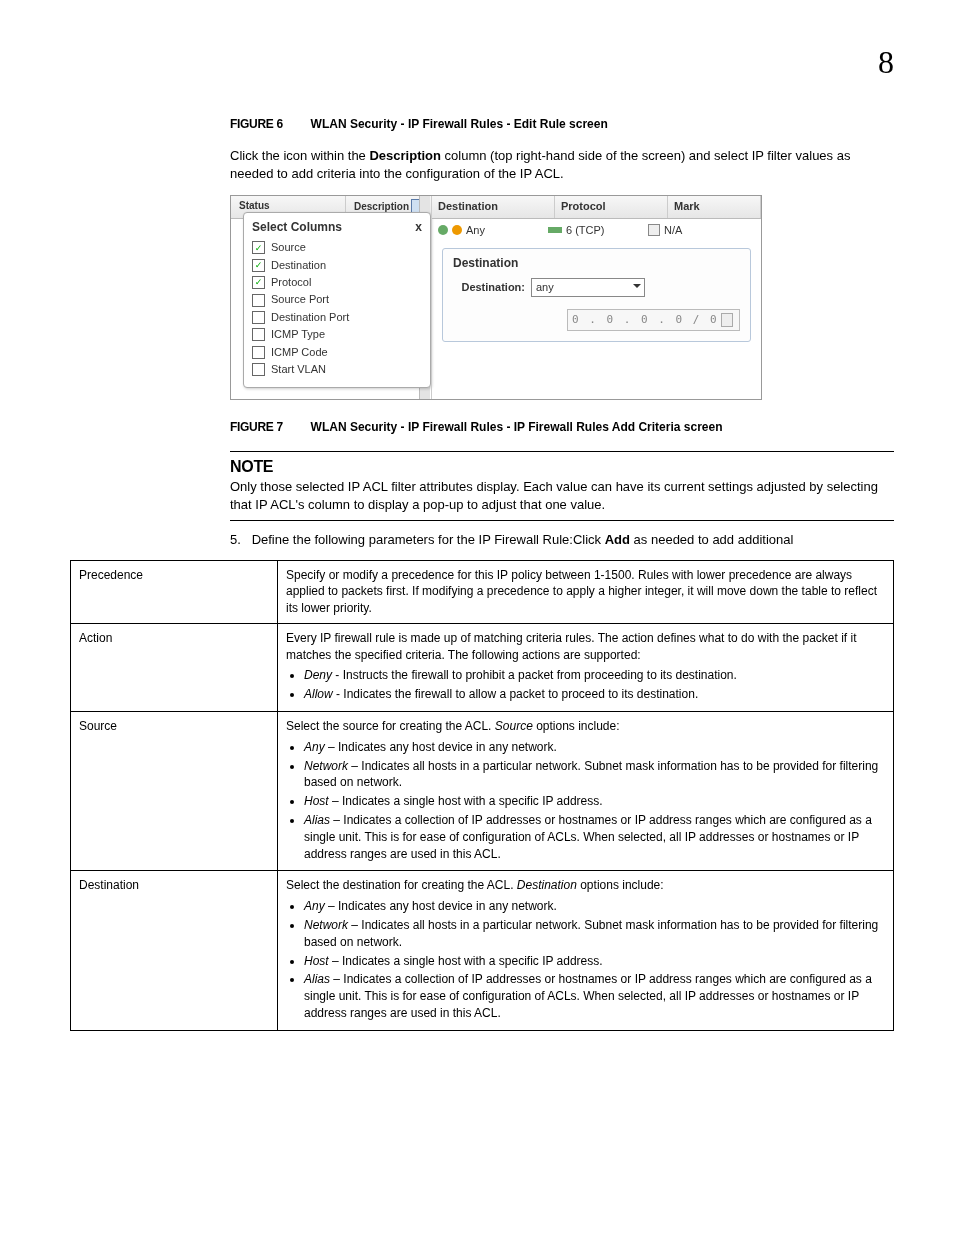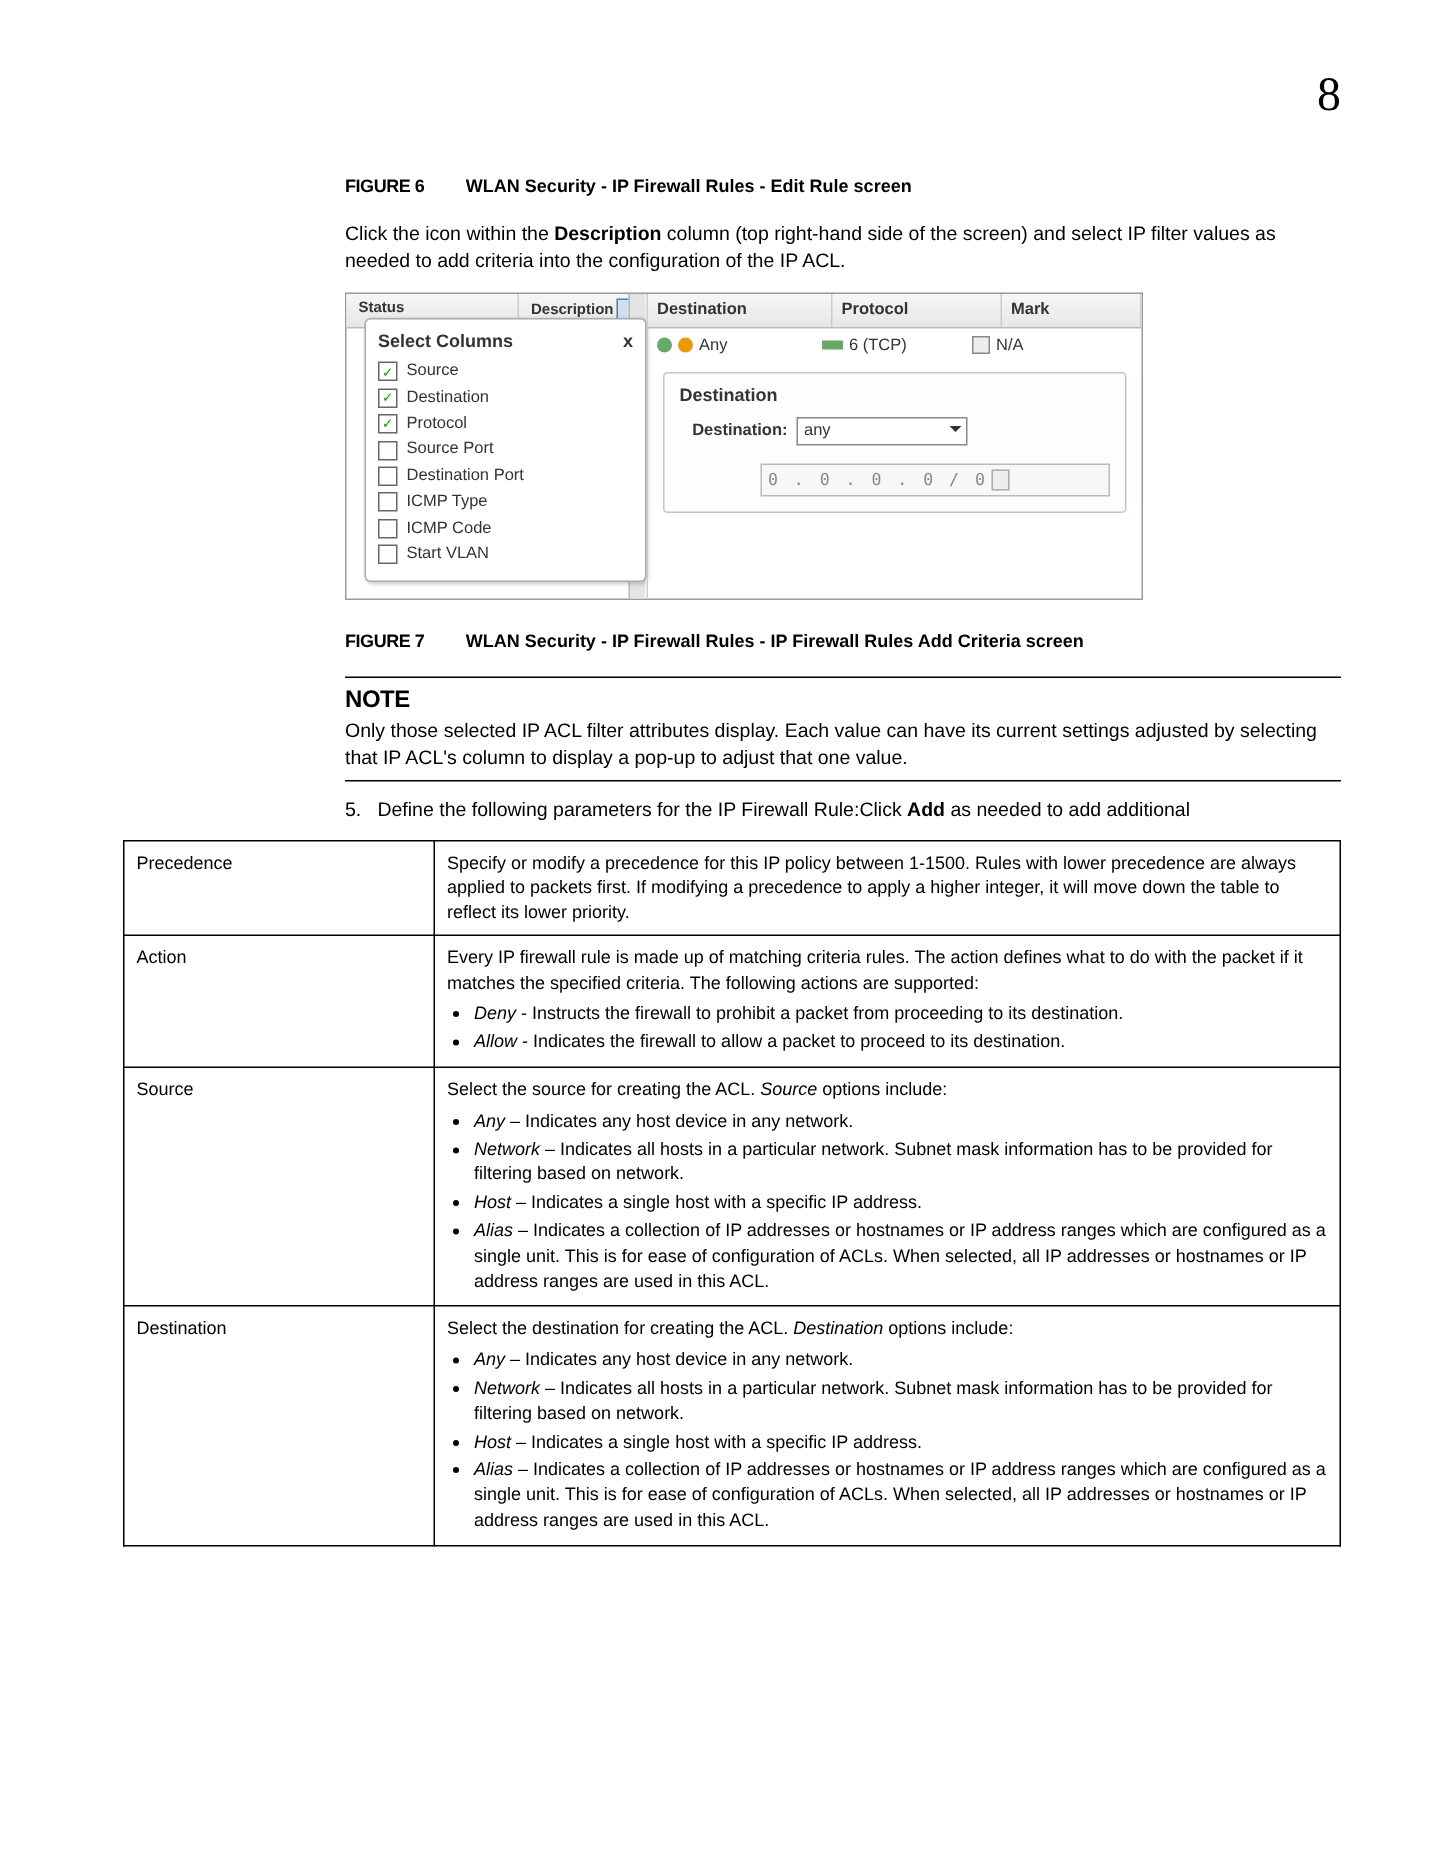--- a/index.html
+++ b/index.html
@@ -96,21 +96,21 @@
   .mini-box{width:10px;height:10px;border:1px solid #888;background:#eee;}
   .dest-panel {
     margin:6px 10px 0 10px; border:1px solid #b8c8db; border-radius:3px;
     background:#fdfdfd; padding:6px 10px 10px 10px;
   }
   .dest-panel-title{font-weight:bold;font-size:12px;margin-bottom:6px;}
   .dest-field{display:flex;align-items:center;gap:6px;margin-bottom:12px;}
   .dest-label{font-weight:bold;font-size:11px;width:72px;text-align:right;}
   .dest-select{border:1px solid #888;background:#fff;padding:1px 18px 1px 4px;font-size:11px;width:90px;position:relative;}
   .dest-select::after{content:"";position:absolute;right:3px;top:5px;border:4px solid transparent;border-top-color:#333;}
-  .ip-box{border:1px solid #bbb;background:#f7f7f7;color:#888;font-family:monospace;font-size:11px;padding:2px 4px;margin-left:54px;letter-spacing:2px;}
+  .ip-box{border:1px solid #bbb;background:#f7f7f7;color:#888;font-family:monospace;font-size:11px;padding:2px 4px;margin-left:114px;letter-spacing:2px;}
   .ip-dd{display:inline-block;width:10px;height:12px;border:1px solid #aaa;background:#eee;vertical-align:middle;margin-left:2px;}
 
   .note-block { margin: 10px 0 10px 170px; }
   .note-rule { border-top:1px solid #000; margin-bottom:4px;}
   .note-rule.bottom { margin-top:6px; margin-bottom:0;}
   .note-label { font-weight:bold; letter-spacing:-0.3px; font-size:16px;}
   .note-text { font-size:13px; }
 
   .step-text { margin: 10px 0 10px 170px; font-size:13px;}
   .step-text .num { display:inline-block; width:18px;}
@@ -130,21 +130,21 @@
   table.param-table td.name {
     width: 190px;
     font-weight: normal;
   }
   
   .desc ul { margin:4px 0 0 0; padding-left:18px;}
   .desc ul li { margin-bottom:2px; list-style:disc;}
   .it { font-style: italic; }
   
   td.name { font-size:12px; }
-  .table-wrap { margin: 0 0 0 22px; }
+  .table-wrap { margin: 0 0 0 10px; }
   
 </style>
 </head>
 <body>
 
 <div class="page-number">8</div>
 
 <div class="figure-caption">
   <span class="fig-label">FIGURE 6</span>
   <span class="fig-title">WLAN Security - IP Firewall Rules - Edit Rule screen</span>

